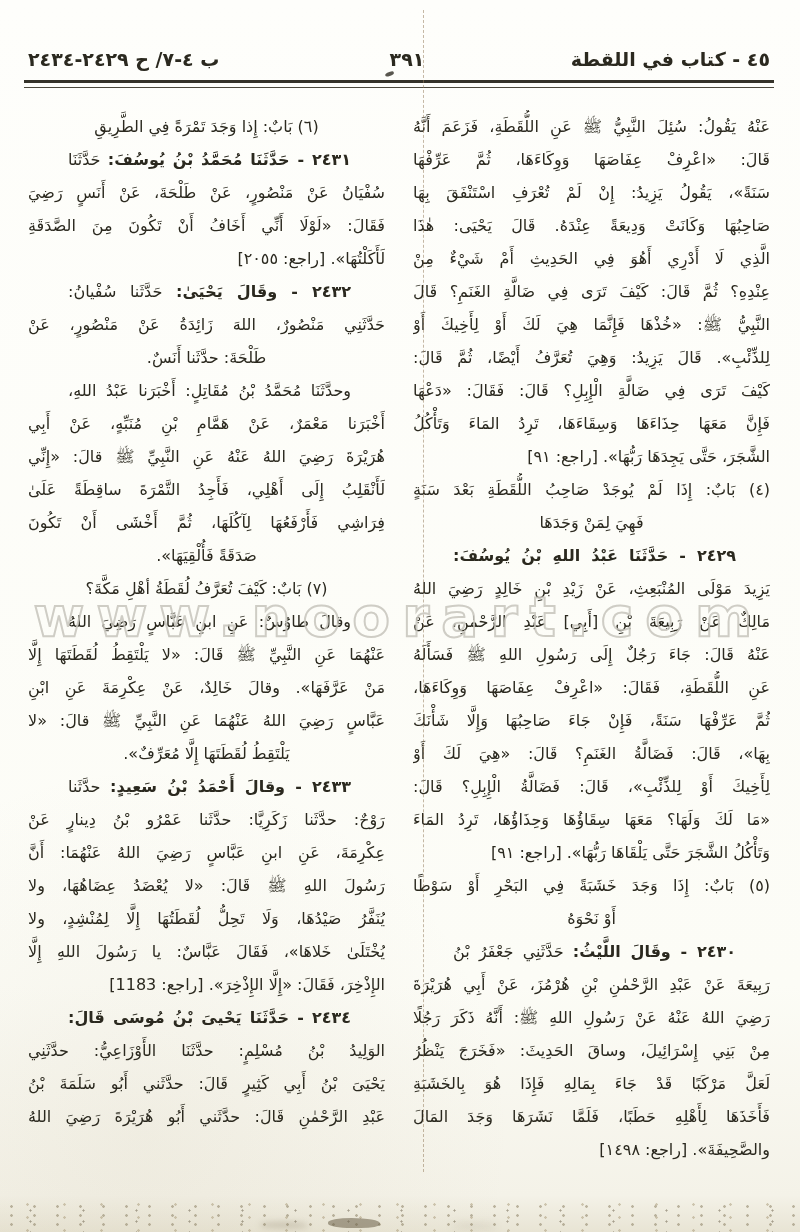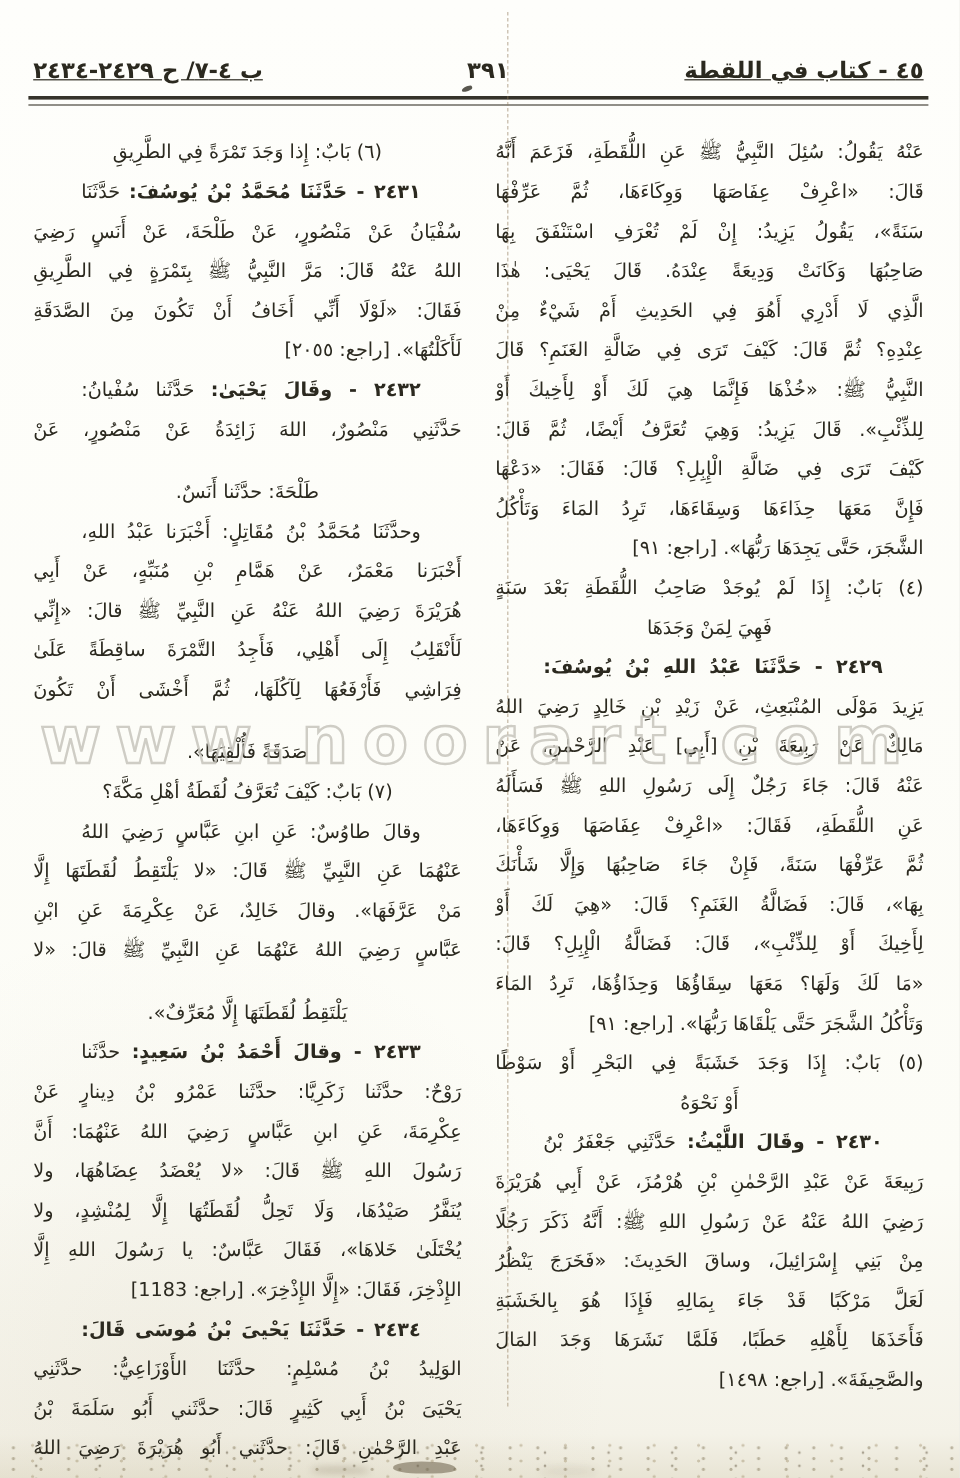--- a/index.html
+++ b/index.html
@@ -15,21 +15,21 @@
       linear-gradient(180deg,#fefefb 0%, #fcfcf6 80%, #f4f2e8 97%, #e8e4d4 100%);
     color:#2b291f;
   }
   
   .hdr{
     position:absolute;top:42px;right:30px;left:28px;height:34px;
     display:flex;align-items:center;justify-content:space-between;
     font-weight:bold;font-size:19px;
   }
   .hdr-center{position:absolute;right:0;left:16px;text-align:center;}
-  .hdr-right,.hdr-left{position:relative;z-index:1;background:transparent;text-decoration:underline;}
+  .hdr-right,.hdr-left{position:relative;z-index:1;background:transparent;}
   .rule{
     position:absolute;top:80px;right:26px;left:24px;height:4px;
     border-top:3px solid #35332a;border-bottom:1px solid #4a473c;
   }
   .pagenum-smudge{
     position:absolute;top:72px;right:406px;width:9px;height:4px;
     background:#3c3a30;border-radius:60% 40% 50% 50%;transform:rotate(-18deg);
     opacity:.85;
   }
   
@@ -42,21 +42,21 @@
     position:absolute;top:10px;bottom:60px;right:376px;width:0;
     border-right:1px dashed rgba(150,125,95,.55);
   }
   .line{
     height:33px;line-height:33px;overflow:hidden;
     letter-spacing:.2px;
   }
   .j,.i,.hj{text-align:justify;text-align-last:justify;-moz-text-align-last:justify;}
   .i{padding-right:34px;margin-left:40px;}
   .l{text-align:start;}
-  .c{text-align:center;margin-top:19px;}
+  .c{text-align:center;}
   .hj,.hc{font-weight:normal;font-size:16px;}
   .hc{text-align:center;}
   .line b{font-weight:bold;}
   
   .watermark{
     position:absolute;top:588px;right:-6px;left:-8px;height:60px;
     direction:ltr;text-align:center;
     font-size:55px;line-height:58px;font-weight:bold;letter-spacing:12px;
     color:transparent;-webkit-text-stroke:2px #c7c5bd;
     opacity:.85;pointer-events:none;white-space:nowrap;overflow:hidden;
@@ -123,21 +123,20 @@
         <div class="line j">رَضِيَ اللهُ عَنْهُ عَنْ رَسُولِ اللهِ ﷺ: أَنَّهُ ذَكَرَ رَجُلًا</div>
         <div class="line j">مِنْ بَنِي إِسْرَائِيلَ، وساقَ الحَدِيثَ: «فَخَرَجَ يَنْظُرُ</div>
         <div class="line j">لَعَلَّ مَرْكَبًا قَدْ جَاءَ بِمَالِهِ فَإِذَا هُوَ بِالخَشَبَةِ</div>
         <div class="line j">فَأَخَذَهَا لِأَهْلِهِ حَطَبًا، فَلَمَّا نَشَرَهَا وَجَدَ المَالَ</div>
         <div class="line l">والصَّحِيفَةَ».  [راجع: ١٤٩٨]</div>
       </section>
     <section class="col" id="col-left">
         <div class="line hc">(٦) بَابٌ: إِذا وَجَدَ تَمْرَةً فِي الطَّرِيقِ</div>
         <div class="line i"><b>٢٤٣١ - حَدَّثَنَا مُحَمَّدُ بْنُ يُوسُفَ:</b> حَدَّثَنَا</div>
         <div class="line j">سُفْيَانُ عَنْ مَنْصُورٍ، عَنْ طَلْحَةَ، عَنْ أَنَسٍ رَضِيَ</div>
-        <div class="line j">اللهُ عَنْهُ قَالَ: مَرَّ النَّبِيُّ ﷺ بِتَمْرَةٍ فِي الطَّرِيقِ</div>
         <div class="line j">فَقَالَ: «لَوْلَا أَنِّي أَخَافُ أَنْ تَكُونَ مِنَ الصَّدَقَةِ</div>
         <div class="line l">لَأَكَلْتُهَا».  [راجع: ٢٠٥٥]</div>
         <div class="line i"><b>٢٤٣٢ - وقَالَ يَحْيَىٰ:</b> حَدَّثَنا سُفْيانُ:</div>
         <div class="line j">حَدَّثَنِي مَنْصُورٌ، اللهَ زَائِدَةُ عَنْ مَنْصُورٍ، عَنْ</div>
         <div class="line c">طَلْحَةَ: حدَّثَنا أَنَسٌ.</div>
         <div class="line i">وحدَّثَنَا مُحَمَّدُ بْنُ مُقَاتِلٍ: أَخْبَرَنا عَبْدُ اللهِ،</div>
         <div class="line j">أَخْبَرَنا مَعْمَرٌ، عَنْ هَمَّامِ بْنِ مُنَبِّهٍ، عَنْ أَبِي</div>
         <div class="line j">هُرَيْرَةَ رَضِيَ اللهُ عَنْهُ عَنِ النَّبِيِّ ﷺ قالَ: «إِنِّي</div>
         <div class="line j">لَأَنْقَلِبُ إِلَى أَهْلِي، فَأَجِدُ التَّمْرَةَ ساقِطَةً عَلَىٰ</div>
         <div class="line j">فِرَاشِي فَأَرْفَعُهَا لِآكُلَهَا، ثُمَّ أَخْشَى أَنْ تَكُونَ</div>

